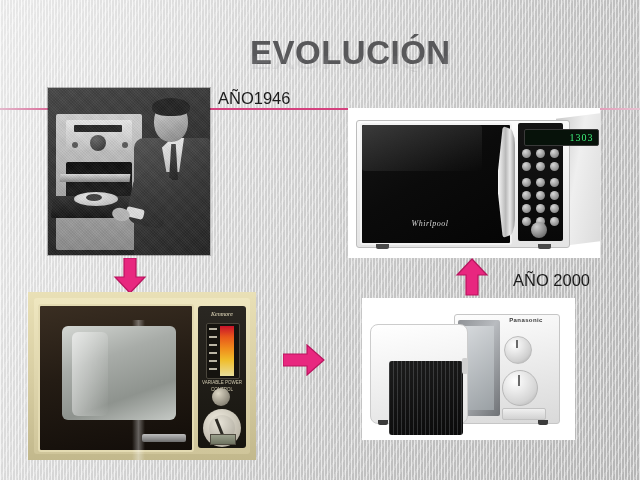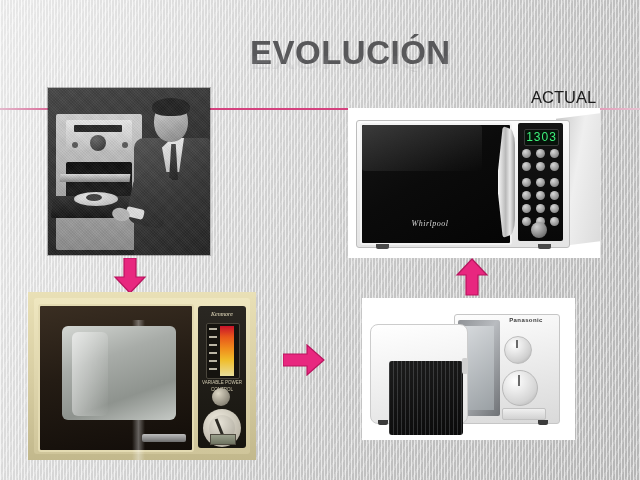--- a/index.html
+++ b/index.html
@@ -123,22 +123,22 @@
     background:linear-gradient(90deg,#f7f7f7,#b9b9b9 45%,#e9e9e9 70%,#9a9a9a);
     border-radius:9px/20px;
     clip-path:polygon(28% 0, 100% 4%, 100% 96%, 28% 100%, 0 60%, 0 40%);}
   #phAct .wp{position:absolute;left:62px;top:108px;width:40px;height:16px;
     color:#d7d7d7;font-size:8px;font-style:italic;font-family:"Liberation Serif",serif;
     text-align:center;line-height:16px;letter-spacing:0.5px;}
   #phAct .cpanel{position:absolute;left:170px;top:15px;width:45px;height:118px;
     background:linear-gradient(180deg,#151515,#080808);border-radius:2px;}
   #phAct .disp{position:absolute;left:6px;top:6px;width:33px;height:15px;
     background:#07120a;border:1px solid #3a3a3a;border-radius:2px;
-    color:#3df07a;font-family:Liberation Sans, sans-serif;font-size:12px;
-    text-align:center;line-height:15px;letter-spacing:1px;}
+    color:#3df07a;font-family:Liberation Serif, serif;font-size:10px;
+    text-align:center;line-height:15px;letter-spacing:1px;padding-left:40px;}
   #phAct .keys{position:absolute;left:4px;top:26px;width:38px;height:78px;}
   #phAct .k{position:absolute;width:9px;height:9px;border-radius:50%;
     background:radial-gradient(circle at 35% 30%,#d8d8d8,#8c8c8c 70%,#5a5a5a);}
   #phAct .bigknob{position:absolute;left:13px;top:99px;width:16px;height:16px;border-radius:50%;
     background:radial-gradient(circle at 35% 30%,#cfcfcf,#7c7c7c 65%,#4a4a4a);}
   #phAct .foot{position:absolute;width:13px;height:5px;background:#4a4a4a;
     border-radius:0 0 2px 2px;top:136px;}
 
   
   #ph1983{left:28px;top:292px;width:228px;height:168px;background:#111;}
@@ -244,20 +244,21 @@
     <div class="shirt"></div>
     <div class="tie"></div>
     <div class="man-head"></div>
     <div class="man-hair"></div>
     <div class="arm"></div>
     <div class="cuff"></div>
     <div class="hand"></div>
     <div class="grain"></div>
   </div>
 
+  <div class="lbl" style="left:218px;top:89px;">AÑO1946</div>
 
   <div class="photo" id="phAct">
     <div class="side"></div>
     <div class="body"></div>
     <div class="door"></div>
     <div class="glare"></div>
     <div class="wp">Whirlpool</div>
     <div class="handle"></div>
     <div class="cpanel">
       <div class="disp">1303</div>
@@ -280,21 +281,20 @@
         <div class="k" style="left:0px;top:68px"></div>
         <div class="k" style="left:14px;top:68px"></div>
         <div class="k" style="left:28px;top:68px"></div>
       </div>
       <div class="bigknob"></div>
     </div>
     <div class="foot" style="left:28px"></div>
     <div class="foot" style="left:190px"></div>
   </div>
 
-  <div class="lbl" style="left:531px;top:88px;">ACTUAL</div>
 
   <div class="arrow" style="left:113px;top:258px;">
     <svg width="34" height="36" viewBox="0 0 34 36">
       <polygon points="11,0 23,0 23,19 32,19 17,35 2,19 11,19" fill="#e8277f" stroke="#b8155e" stroke-width="1.2"></polygon>
     </svg>
   </div>
 
   <div class="photo" id="ph1983">
     <div class="cream"></div>
     <div class="bez"></div>
@@ -353,14 +353,15 @@
     <div class="door">
       <div class="glass">
         <div class="mesh"></div>
       </div>
     </div>
     <div class="latch"></div>
     <div class="foot" style="left:16px"></div>
     <div class="foot" style="left:176px"></div>
   </div>
 
+  <div class="lbl" style="left:513px;top:271px;">AÑO 2000</div>
 
 </div>
 
 </body></html>

